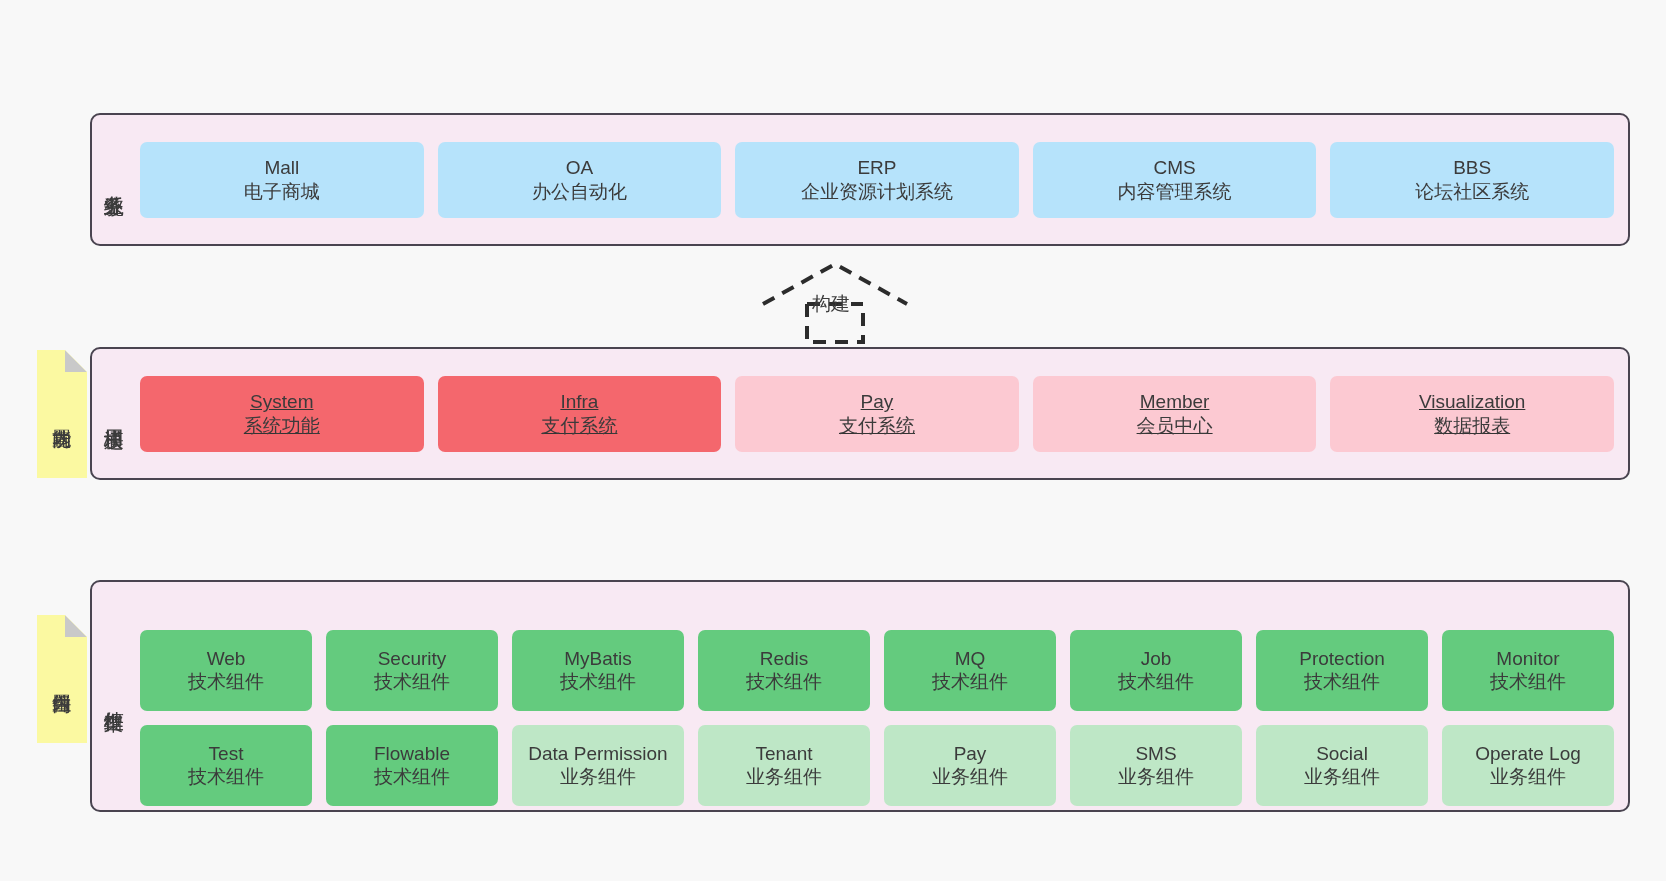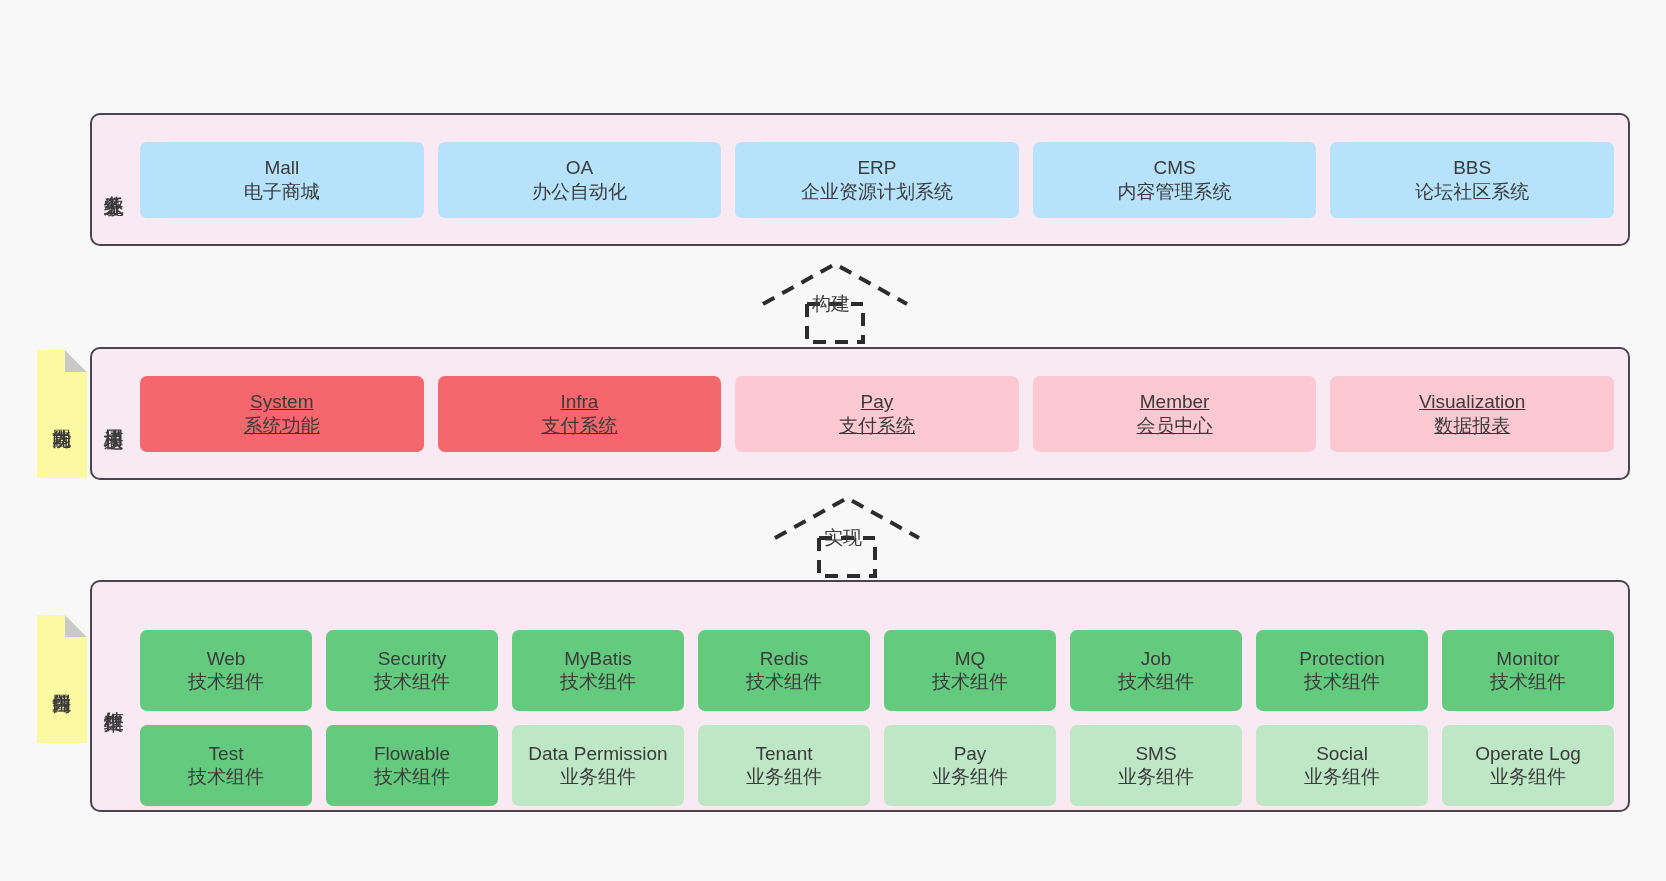--- a/index.html
+++ b/index.html
@@ -181,28 +181,20 @@
           <span class="cn">会员中心</span>
         </div>
         <div class="cell c-pink">
           <span class="en">Visualization</span>
           <span class="cn">数据报表</span>
         </div>
       </div>
     </div>
   </div>
 
-  <div class="connector" style="left:772px;top:492px;width:150px;height:86px;">
-    <svg width="150" height="86" viewBox="0 0 150 86">
-      <path d="M 3 46 L 75 6 L 147 46" fill="none" stroke="#2c2c2c" stroke-width="4" stroke-dasharray="13,9" stroke-linecap="butt"></path>
-      <path d="M 47 46 L 47 84 L 103 84 L 103 46" fill="none" stroke="#2c2c2c" stroke-width="4" stroke-dasharray="13,9" stroke-linecap="butt"></path>
-      <path d="M 47 46 L 103 46" fill="none" stroke="#2c2c2c" stroke-width="4" stroke-dasharray="13,9" stroke-linecap="butt"></path>
-    </svg>
-    <span class="conn-label" style="left:52px;top:36px;">实现</span>
-  </div>
 
   <div class="note" style="left:37px;top:615px;width:50px;height:128px;">
     <span class="fold"></span>
     <span>内置组件</span>
   </div>
 
   <div class="layer" style="left:90px;top:580px;width:1540px;height:232px;">
     <div class="layer-title">框架组件</div>
     <div class="layer-body">
 

